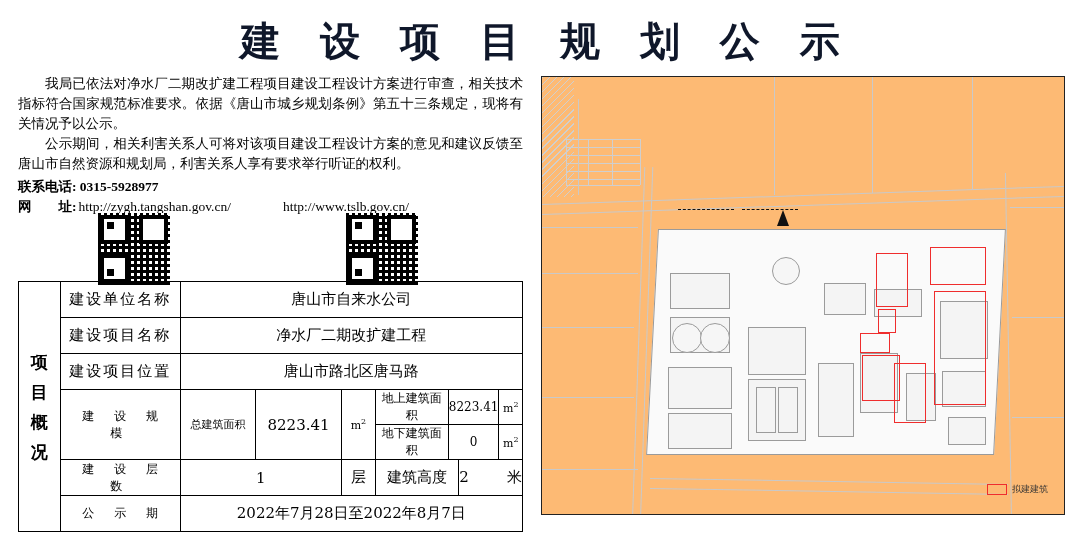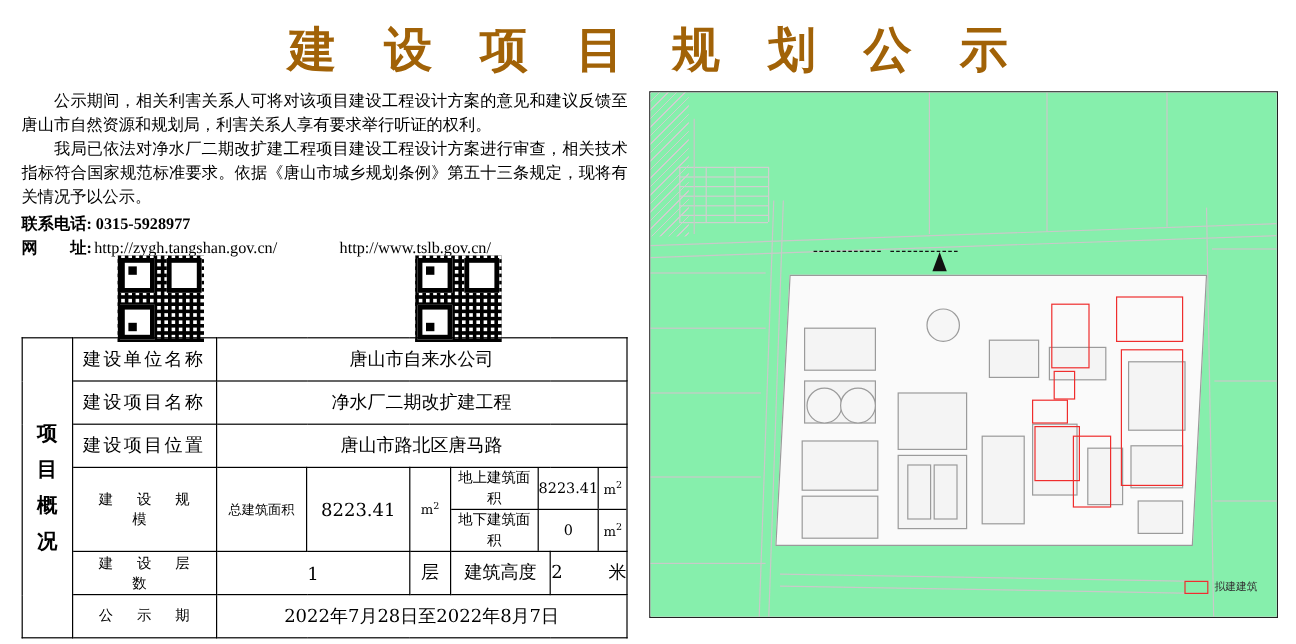--- a/index.html
+++ b/index.html
@@ -21,21 +21,21 @@
     height: 537px;
   }
 
   
   .title {
     position: absolute;
     left: 0;
     top: 14px;
     width: 1080px;
     text-align: center;
-    color: #a16207;
+    color: #0f172a;
     font-size: 40px;
     font-weight: bold;
     letter-spacing: 13px;
     text-indent: 13px;
     font-family: "DejaVu Serif", "Liberation Serif", serif;
   }
 
   
   .left-col {
     position: absolute;
@@ -221,21 +221,21 @@
     top: 76px;
     width: 522px;
     height: 437px;
     border: 1px solid #222;
     background: #fff;
     overflow: hidden;
   }
   .map-inner {
     position: absolute;
     inset: 0;
-    background: #86efac;
+    background: #fdba74;
   }
   .mline {
     position: absolute;
     background: #c9c9c9;
   }
   .site-poly {
     position: absolute;
     left: 110px;
     top: 152px;
     width: 346px;
@@ -323,22 +323,22 @@
   }
 </style>
 </head>
 <body>
 
 <div id="page">
 
   <div class="title">建 设 项 目 规 划 公 示</div>
 
   <div class="left-col">
+    <div class="para indent">我局已依法对净水厂二期改扩建工程项目建设工程设计方案进行审查，相关技术指标符合国家规范标准要求。依据《唐山市城乡规划条例》第五十三条规定，现将有关情况予以公示。</div>
     <div class="para indent">公示期间，相关利害关系人可将对该项目建设工程设计方案的意见和建议反馈至唐山市自然资源和规划局，利害关系人享有要求举行听证的权利。</div>
-    <div class="para indent">我局已依法对净水厂二期改扩建工程项目建设工程设计方案进行审查，相关技术指标符合国家规范标准要求。依据《唐山市城乡规划条例》第五十三条规定，现将有关情况予以公示。</div>
     <div class="contact">联系电话: 0315-5928977</div>
     <div class="weburl-row">
       <span class="lbl">网　　址:</span>
       <span class="u1">http://zygh.tangshan.gov.cn/</span>
       <span class="u2">http://www.tslb.gov.cn/</span>
     </div>
   </div>
 
   <div class="qr-wrap qr-1">
     <div class="qr">

